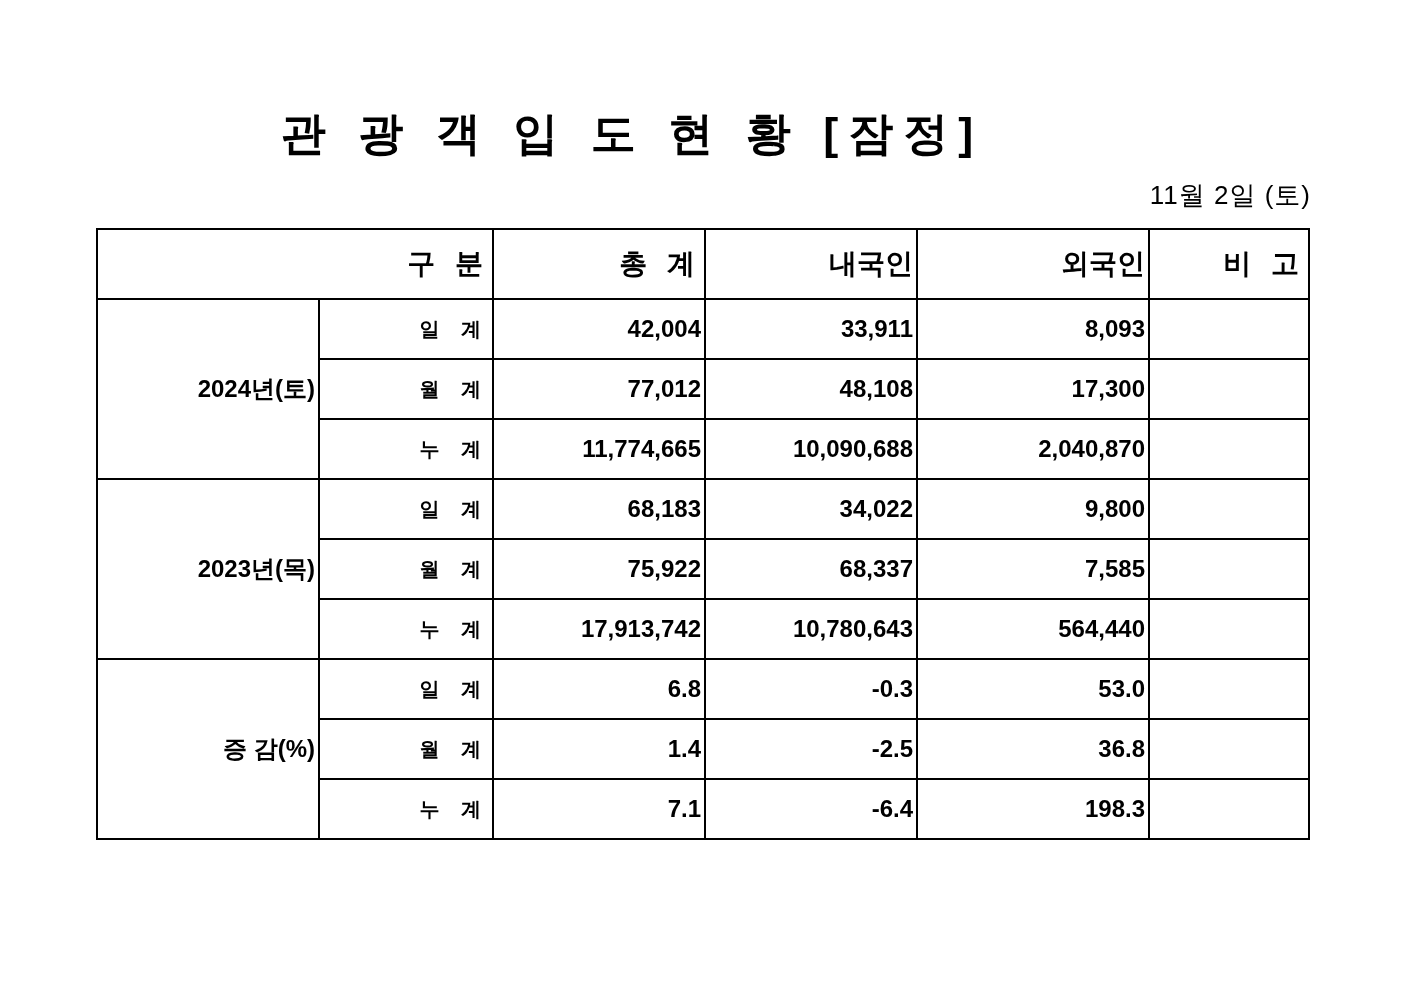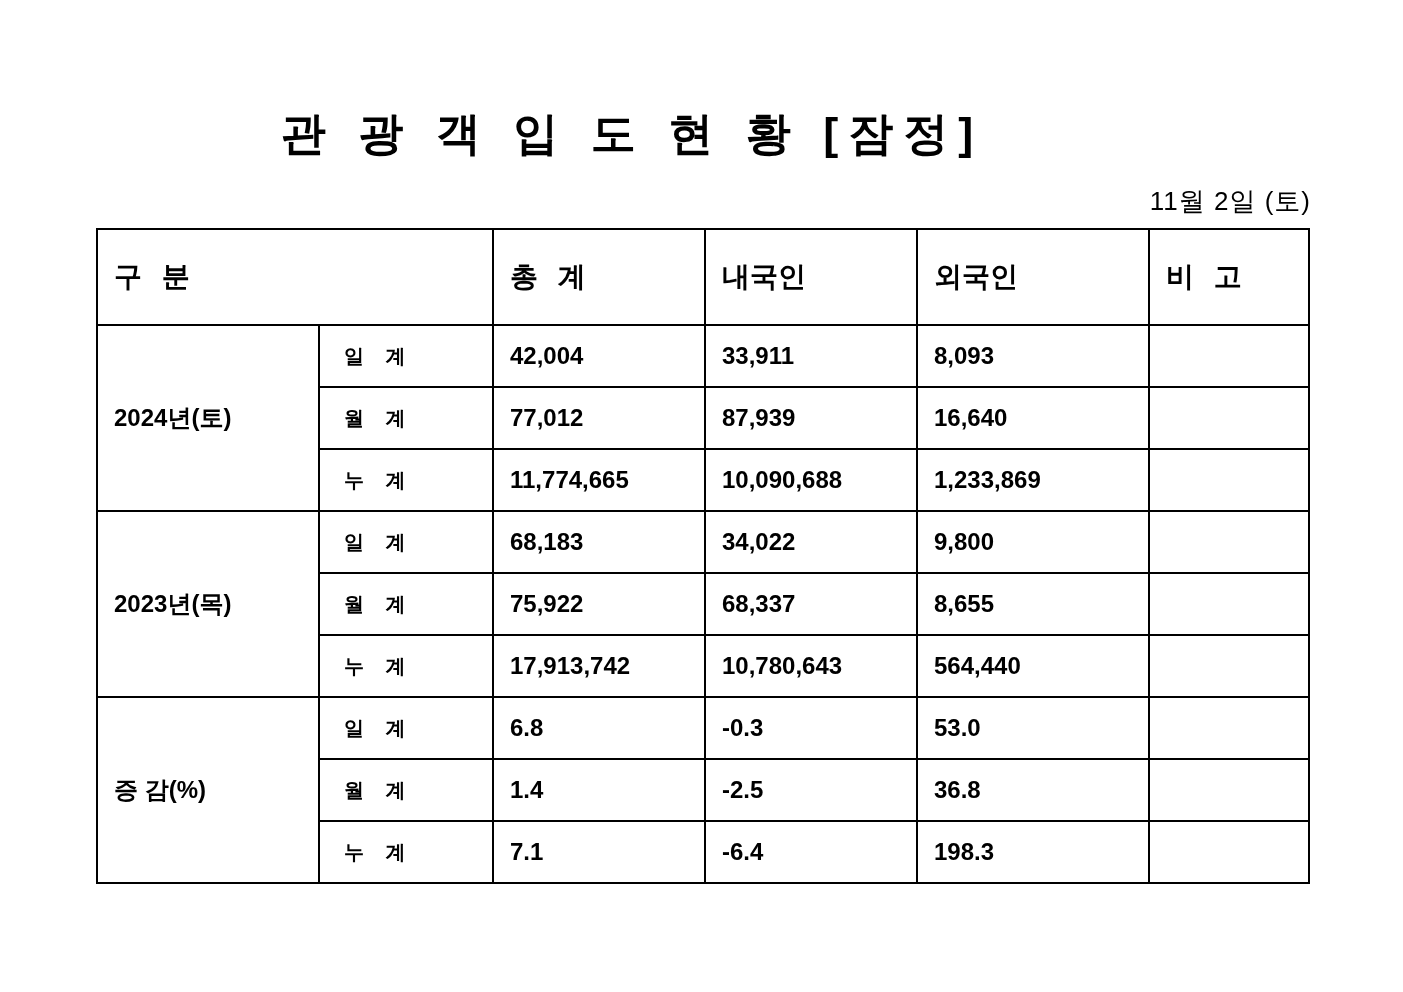--- a/index.html
+++ b/index.html
@@ -27,39 +27,39 @@
     left: 0;
     width: 1264px;
     text-align: center;
     font-size: 45px;
     font-weight: bold;
     letter-spacing: 10px;
     white-space: nowrap;
   }
   .doc-date {
     position: absolute;
-    top: 184px;
+    top: 178px;
     right: 92px;
     font-size: 26px;
     font-weight: normal;
     letter-spacing: 1px;
   }
   table.report {
     position: absolute;
     top: 228px;
     left: 96px;
     width: 1212px;
     border-collapse: collapse;
     table-layout: fixed;
   }
   table.report td, table.report th {
     border: 2px solid #000000;
-    text-align: left;
+    text-align: right;
     vertical-align: middle;
-    padding: 16px;
+    padding: 3px;
     font-weight: bold;
   }
   .col-group   { width: 222px; }
   .col-sub     { width: 174px; }
   .col-total   { width: 212px; }
   .col-dom     { width: 212px; }
   .col-for     { width: 232px; }
   .col-note    { width: 160px; }
 
   thead th {
@@ -129,47 +129,47 @@
         <td class="sub-label">일 계</td>
         <td class="num">42,004</td>
         <td class="num">33,911</td>
         <td class="num">8,093</td>
         <td class="note"></td>
       </tr>
 
       <tr>
         <td class="sub-label">월 계</td>
         <td class="num">77,012</td>
-        <td class="num">87,939</td>
-        <td class="num">16,640</td>
+        <td class="num">48,108</td>
+        <td class="num">17,300</td>
         <td class="note"></td>
       </tr>
 
       <tr>
         <td class="sub-label">누 계</td>
         <td class="num">11,774,665</td>
         <td class="num">10,090,688</td>
-        <td class="num">1,233,869</td>
+        <td class="num">2,040,870</td>
         <td class="note"></td>
       </tr>
 
       <tr class="thick-top">
         <td class="group-label" rowspan="3">2023년(목)</td>
         <td class="sub-label">일 계</td>
         <td class="num">68,183</td>
         <td class="num">34,022</td>
         <td class="num">9,800</td>
         <td class="note"></td>
       </tr>
 
       <tr>
         <td class="sub-label">월 계</td>
         <td class="num">75,922</td>
         <td class="num">68,337</td>
-        <td class="num">8,655</td>
+        <td class="num">7,585</td>
         <td class="note"></td>
       </tr>
 
       <tr>
         <td class="sub-label">누 계</td>
         <td class="num">17,913,742</td>
         <td class="num">10,780,643</td>
         <td class="num">564,440</td>
         <td class="note"></td>
       </tr>

